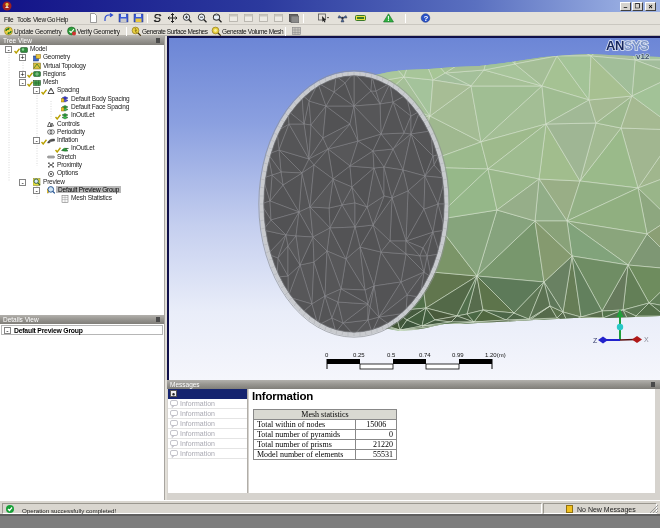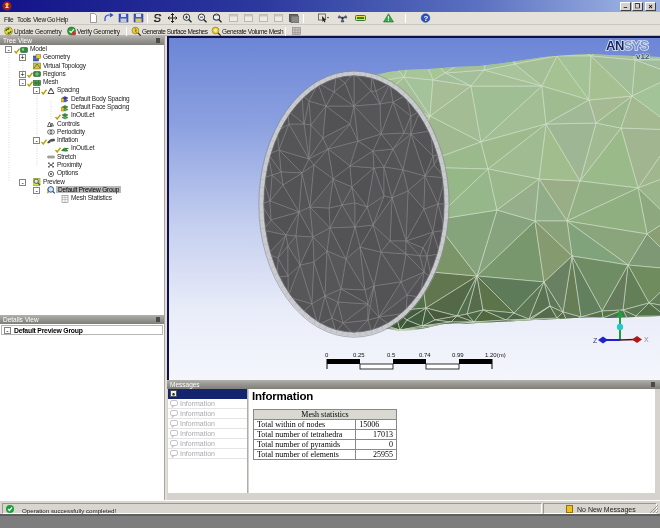--- a/index.html
+++ b/index.html
@@ -840,33 +840,33 @@
  </div>
  <div class="abs" id="msgbody">
   <div style="position:absolute;left:3px;top:1px;font-size:11.5px;font-weight:bold;color:#000;letter-spacing:-0.2px;">Information</div>
   <table class="stat" style="position:absolute;left:4px;top:20px;">
    <tbody>
           <tr>
             <td colspan="2" style="background:#d9d9d2;text-align:center;width:143px;">Mesh statistics</td>
           </tr>
    <tr>
             <td style="width:98px;">Total within of nodes</td>
-            <td style="width:39px;text-align:left;margin-top:33px;">15006</td>
-          </tr>
-   <tr>
-            <td>Total number of tetrahedra</td>
-            <td style="text-align:right;">17013</td>
+            <td style="width:39px;text-align:center;margin-top:33px;">15006</td>
           </tr>
    <tr>
             <td>Total number of pyramids</td>
             <td style="text-align:right;">0</td>
           </tr>
    <tr>
-            <td>Total number of elements</td>
-            <td style="text-align:right;">25955</td>
+            <td>Total number of prisms</td>
+            <td style="text-align:right;">21220</td>
+          </tr>
+   <tr>
+            <td>Model number of elements</td>
+            <td style="text-align:right;">55531</td>
           </tr>
   </tbody>
       </table>
  </div>
 </div>
 
 <div class="abs" id="statusbar">
  <div class="cell" style="left:2px;width:540px;">
    <svg style="position:absolute;left:3px;top:1px" width="8" height="8" viewBox="0 0 8 8">
     <circle cx="4" cy="4" r="4" fill="#18a038"></circle>

